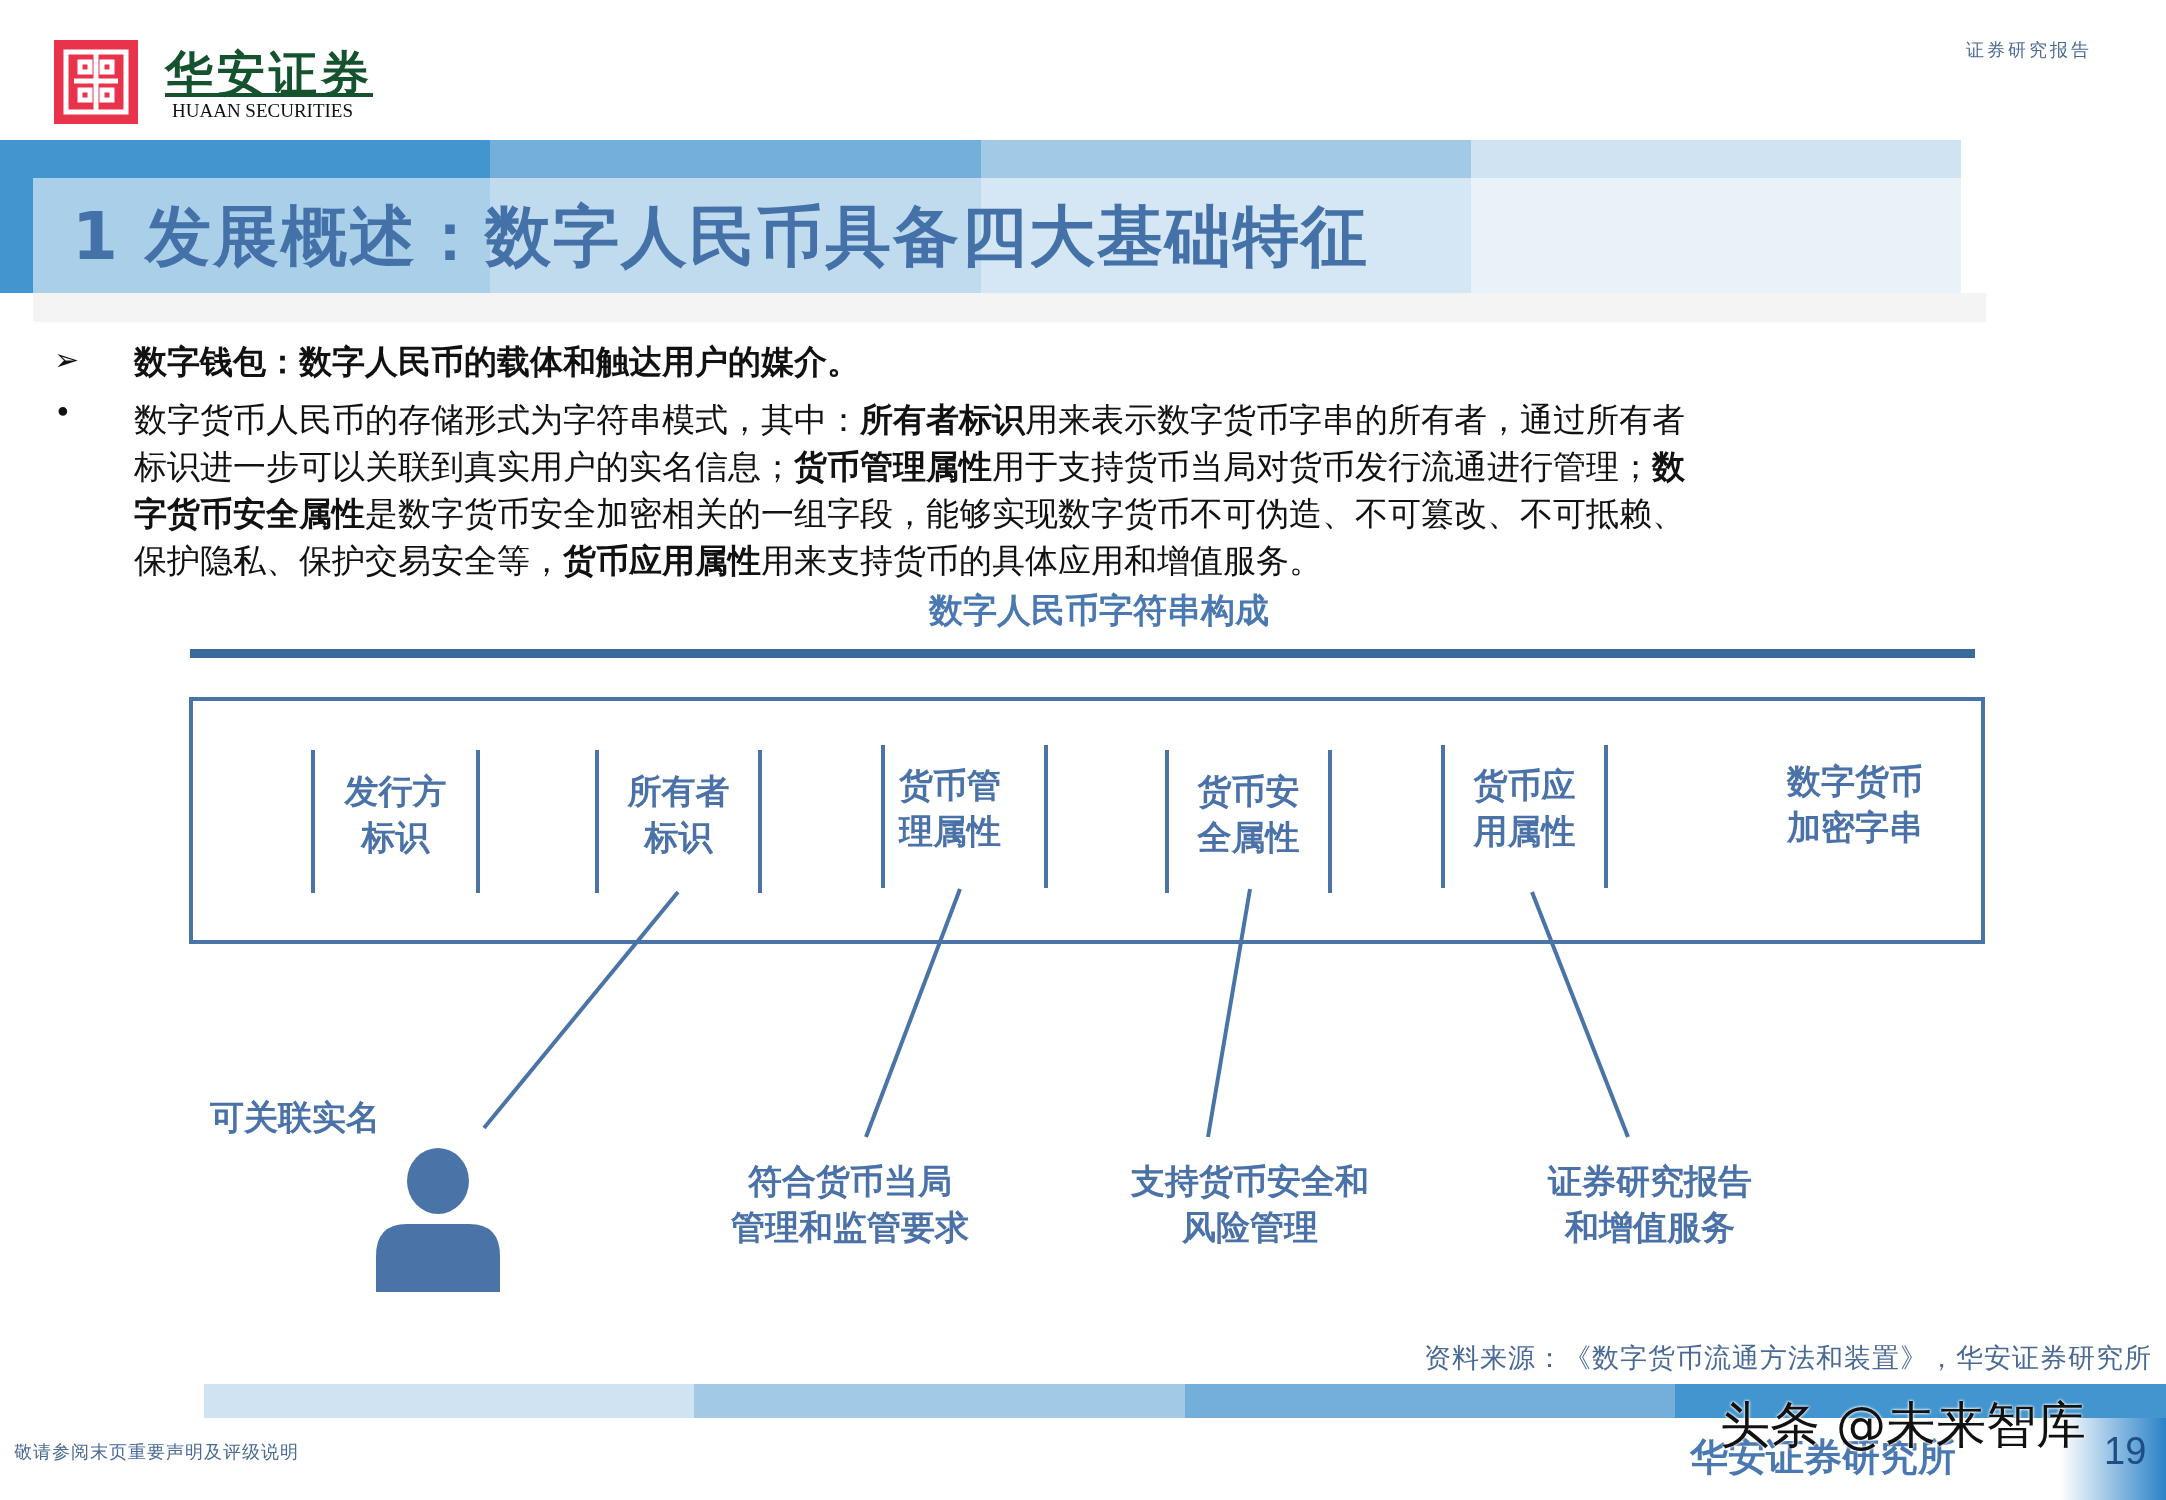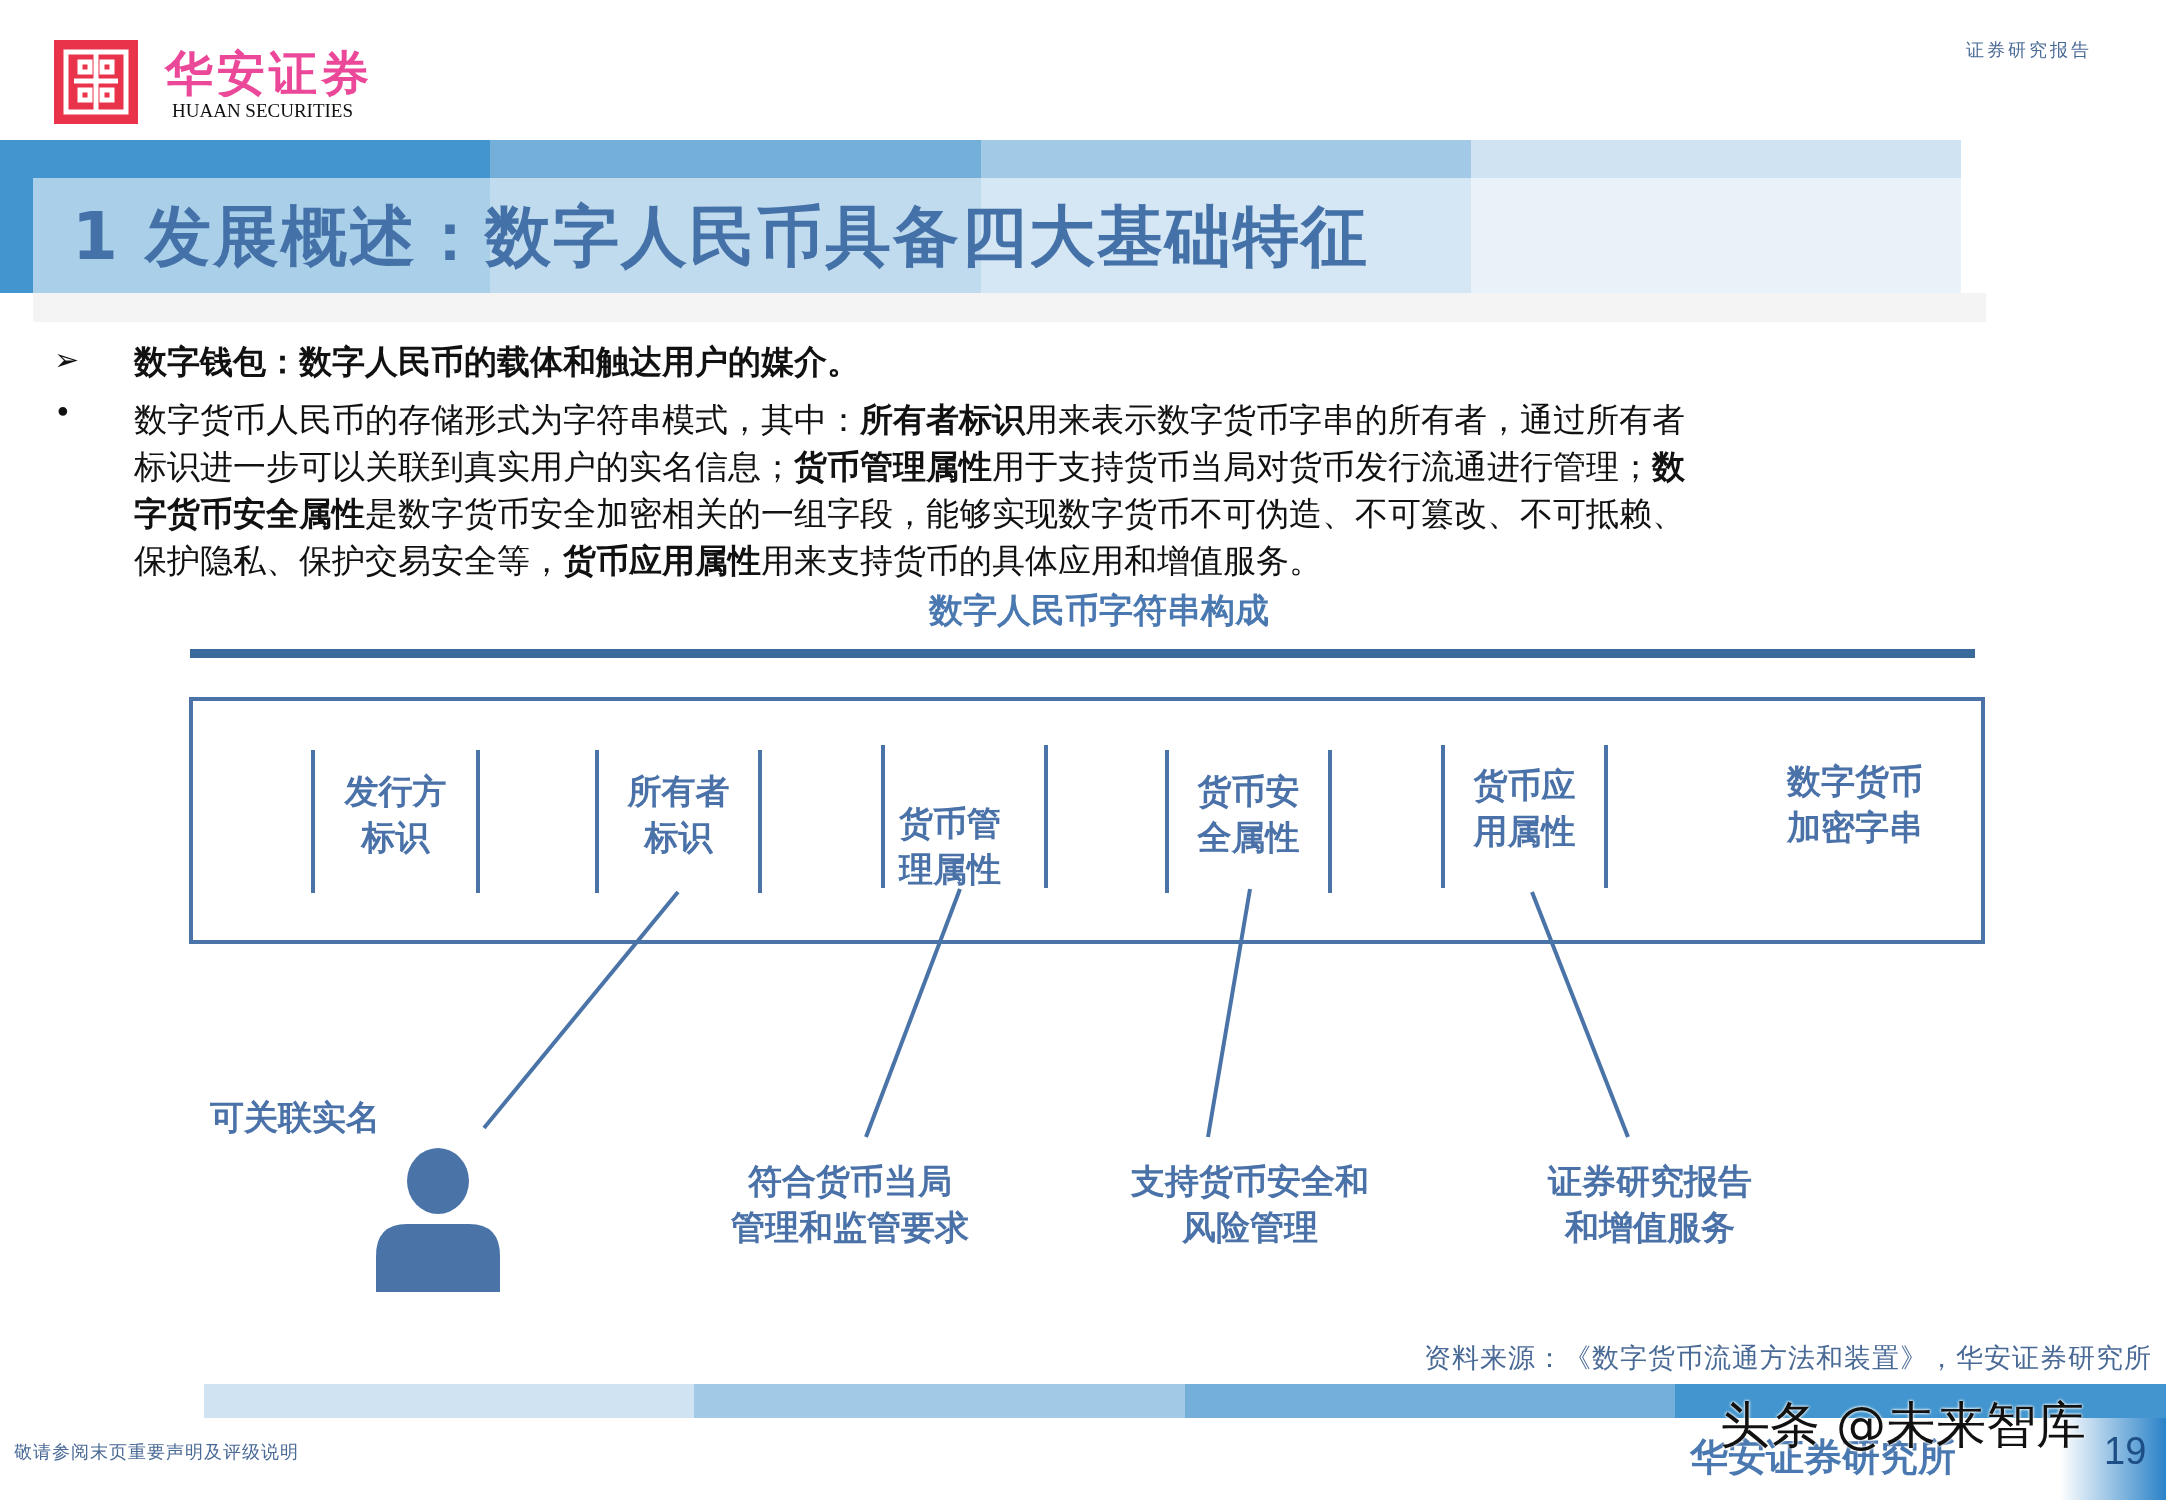--- a/index.html
+++ b/index.html
@@ -1,20 +1,20 @@
 <!DOCTYPE html>
 <html><head>
 <meta charset="utf-8">
 <style>
   html, body { margin:0; padding:0; }
   body { width:2166px; height:1500px; position:relative; overflow:hidden; background:#ffffff;
          font-family:"DejaVu Serif", serif; }
   .abs { position:absolute; }
   .logo-box { left:54px; top:40px; width:84px; height:84px; background:#e8334a; }
-  .logo-cn { left:165px; top:42px; font-size:48px; font-weight:bold; letter-spacing:4px; color:#ec4899; font-family:"DejaVu Serif", serif; }
+  .logo-cn { left:165px; top:42px; font-size:48px; font-weight:bold; letter-spacing:4px; color:#14532d; font-family:"DejaVu Serif", serif;text-decoration:underline; }
   .logo-en { left:172px; top:100px; font-size:19px; color:#111; font-family:"Liberation Serif", serif; }
   .doc-type { left:1966px; top:38px; font-size:18px; color:#4a6a96; letter-spacing:3px; }
   .band { top:140px; height:153px; }
   .overlay { left:33px; top:178px; width:1953px; height:115px; background:rgba(255,255,255,0.55); }
   .grey-strip { left:33px; top:293px; width:1953px; height:29px; background:#f4f4f4; }
   .title { left:72px; top:192px; font-size:66px; font-weight:bold; color:#4472a8; white-space:nowrap; letter-spacing:2px; font-family:"DejaVu Sans", sans-serif; }
   .line { font-size:33px; color:#111; white-space:nowrap; }
   .line b { font-weight:bold; }
   .arrow-bullet { left:54px; top:342px; font-size:30px; color:#111; }
   .dot-bullet { left:54px; top:395px; font-size:30px; color:#111; }
@@ -93,21 +93,21 @@
 <div class="abs vbar" style="left:1604px;top:745px;height:143px;"></div>
 
 <div class="abs seg-label" style="left:315px;top:768px;width:161px;">
   <div>发行方</div>
   <div>标识</div>
 </div>
 <div class="abs seg-label" style="left:599px;top:768px;width:159px;">
   <div>所有者</div>
   <div>标识</div>
 </div>
-<div class="abs seg-label" style="left:885px;top:762px;width:130px;margin-top:38px;">
+<div class="abs seg-label" style="left:885px;top:762px;width:130px;">
   <div>货币管</div>
   <div>理属性</div>
 </div>
 <div class="abs seg-label" style="left:1169px;top:768px;width:159px;">
   <div>货币安</div>
   <div>全属性</div>
 </div>
 <div class="abs seg-label" style="left:1445px;top:762px;width:159px;">
   <div>货币应</div>
   <div>用属性</div>

